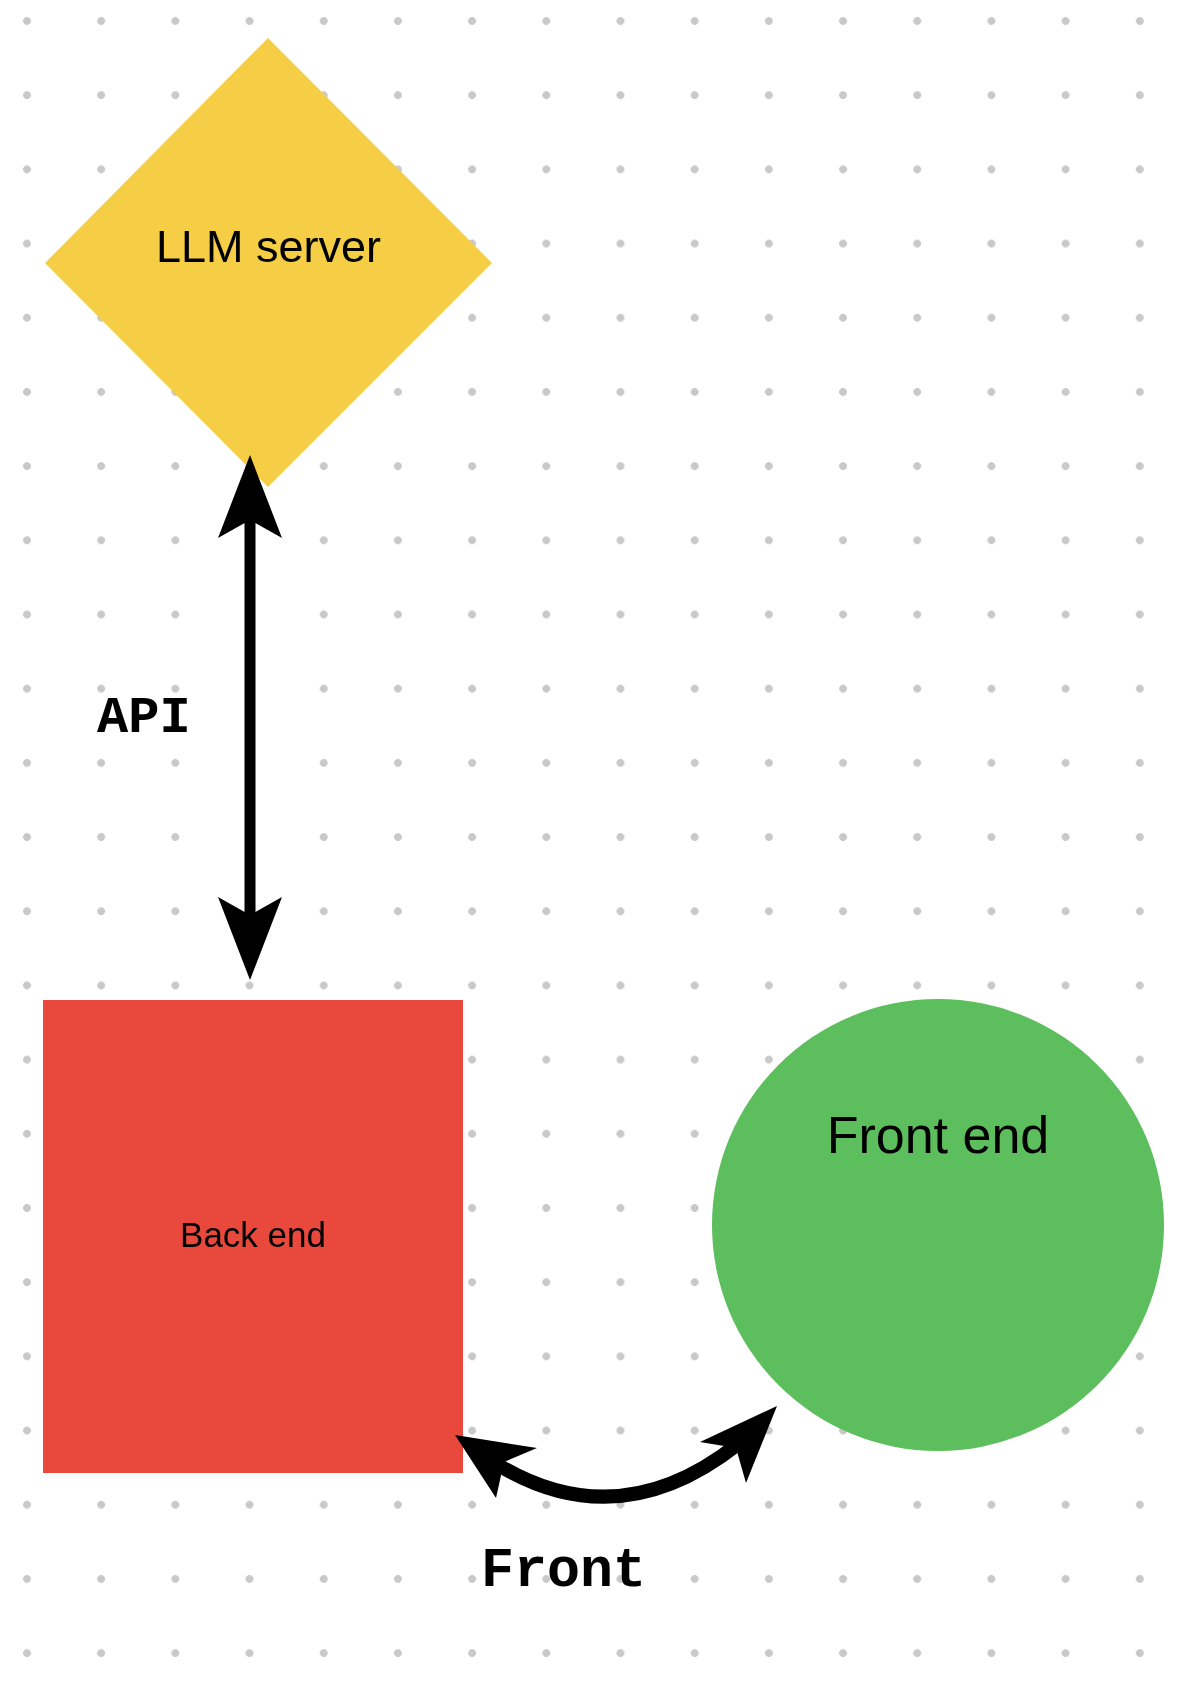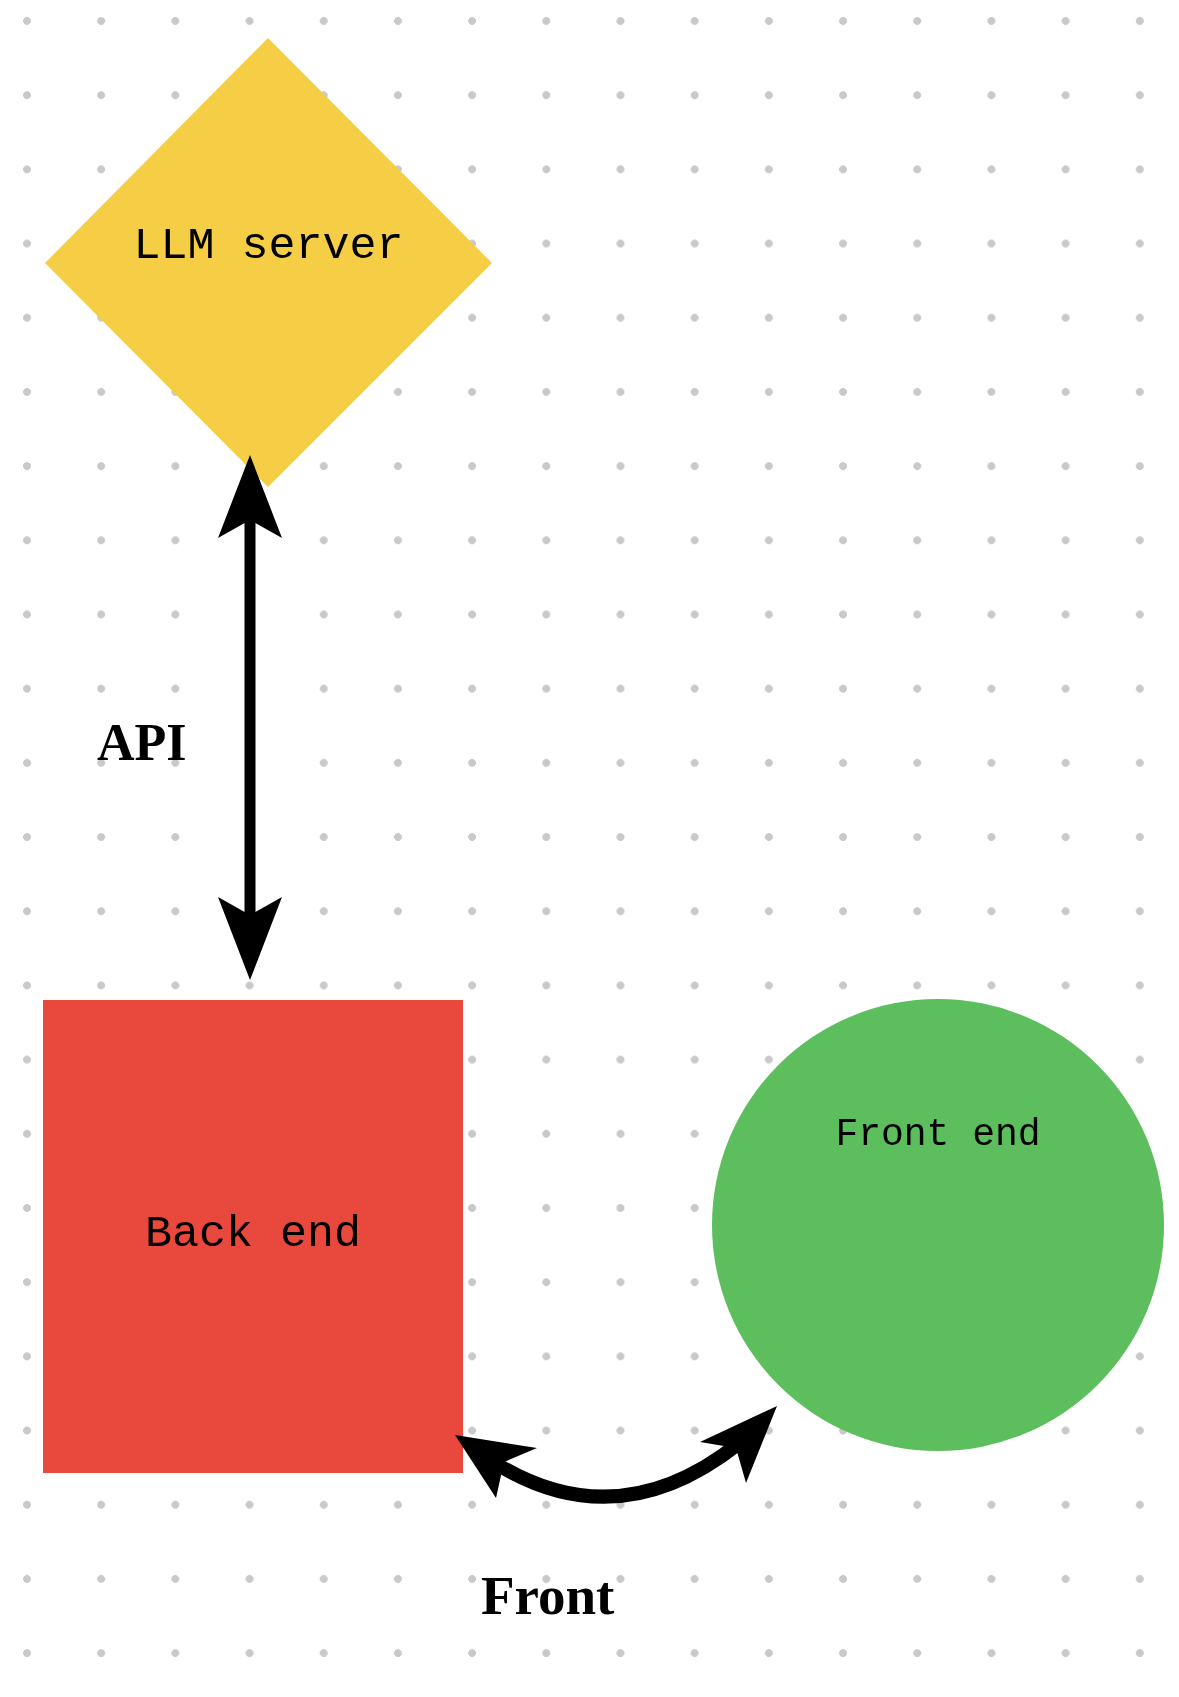--- a/index.html
+++ b/index.html
@@ -24,56 +24,55 @@
   #vector-layer {
     position: absolute;
     left: 0;
     top: 0;
     width: 1179px;
     height: 1697px;
   }
   .node-label {
     position: absolute;
     color: #000000;
-    font-family: Liberation Mono, monospace;
+    font-family: Liberation Sans, sans-serif;
     font-weight: 400;
     text-align: center;
     white-space: nowrap;
     pointer-events: none;
   }
   
   #llm-label {
     left: 45px;
     top: 218px;
     width: 447px;
     font-size: 45px;
     line-height: 58px;
   }
   #backend-label {
     left: 43px;
     top: 1206px;
     width: 420px;
-    font-size: 45px;
+    font-size: 35px;
     line-height: 58px;
   }
   #frontend-label {
     left: 712px;
     top: 1106px;
     width: 452px;
-    font-size: 38px;
+    font-size: 52px;
     line-height: 58px;
   }
   .edge-label {
     position: absolute;
     color: #000000;
-    font-family: Liberation Serif, serif;
+    font-family: Liberation Mono, monospace;
     font-weight: 700;
     white-space: nowrap;
     pointer-events: none;
-    margin-top: 24px;
   }
   #api-label {
     left: 97px;
     top: 688px;
     font-size: 52px;
     line-height: 62px;
   }
   #webrtc-label {
     left: 481px;
     top: 1539px;

